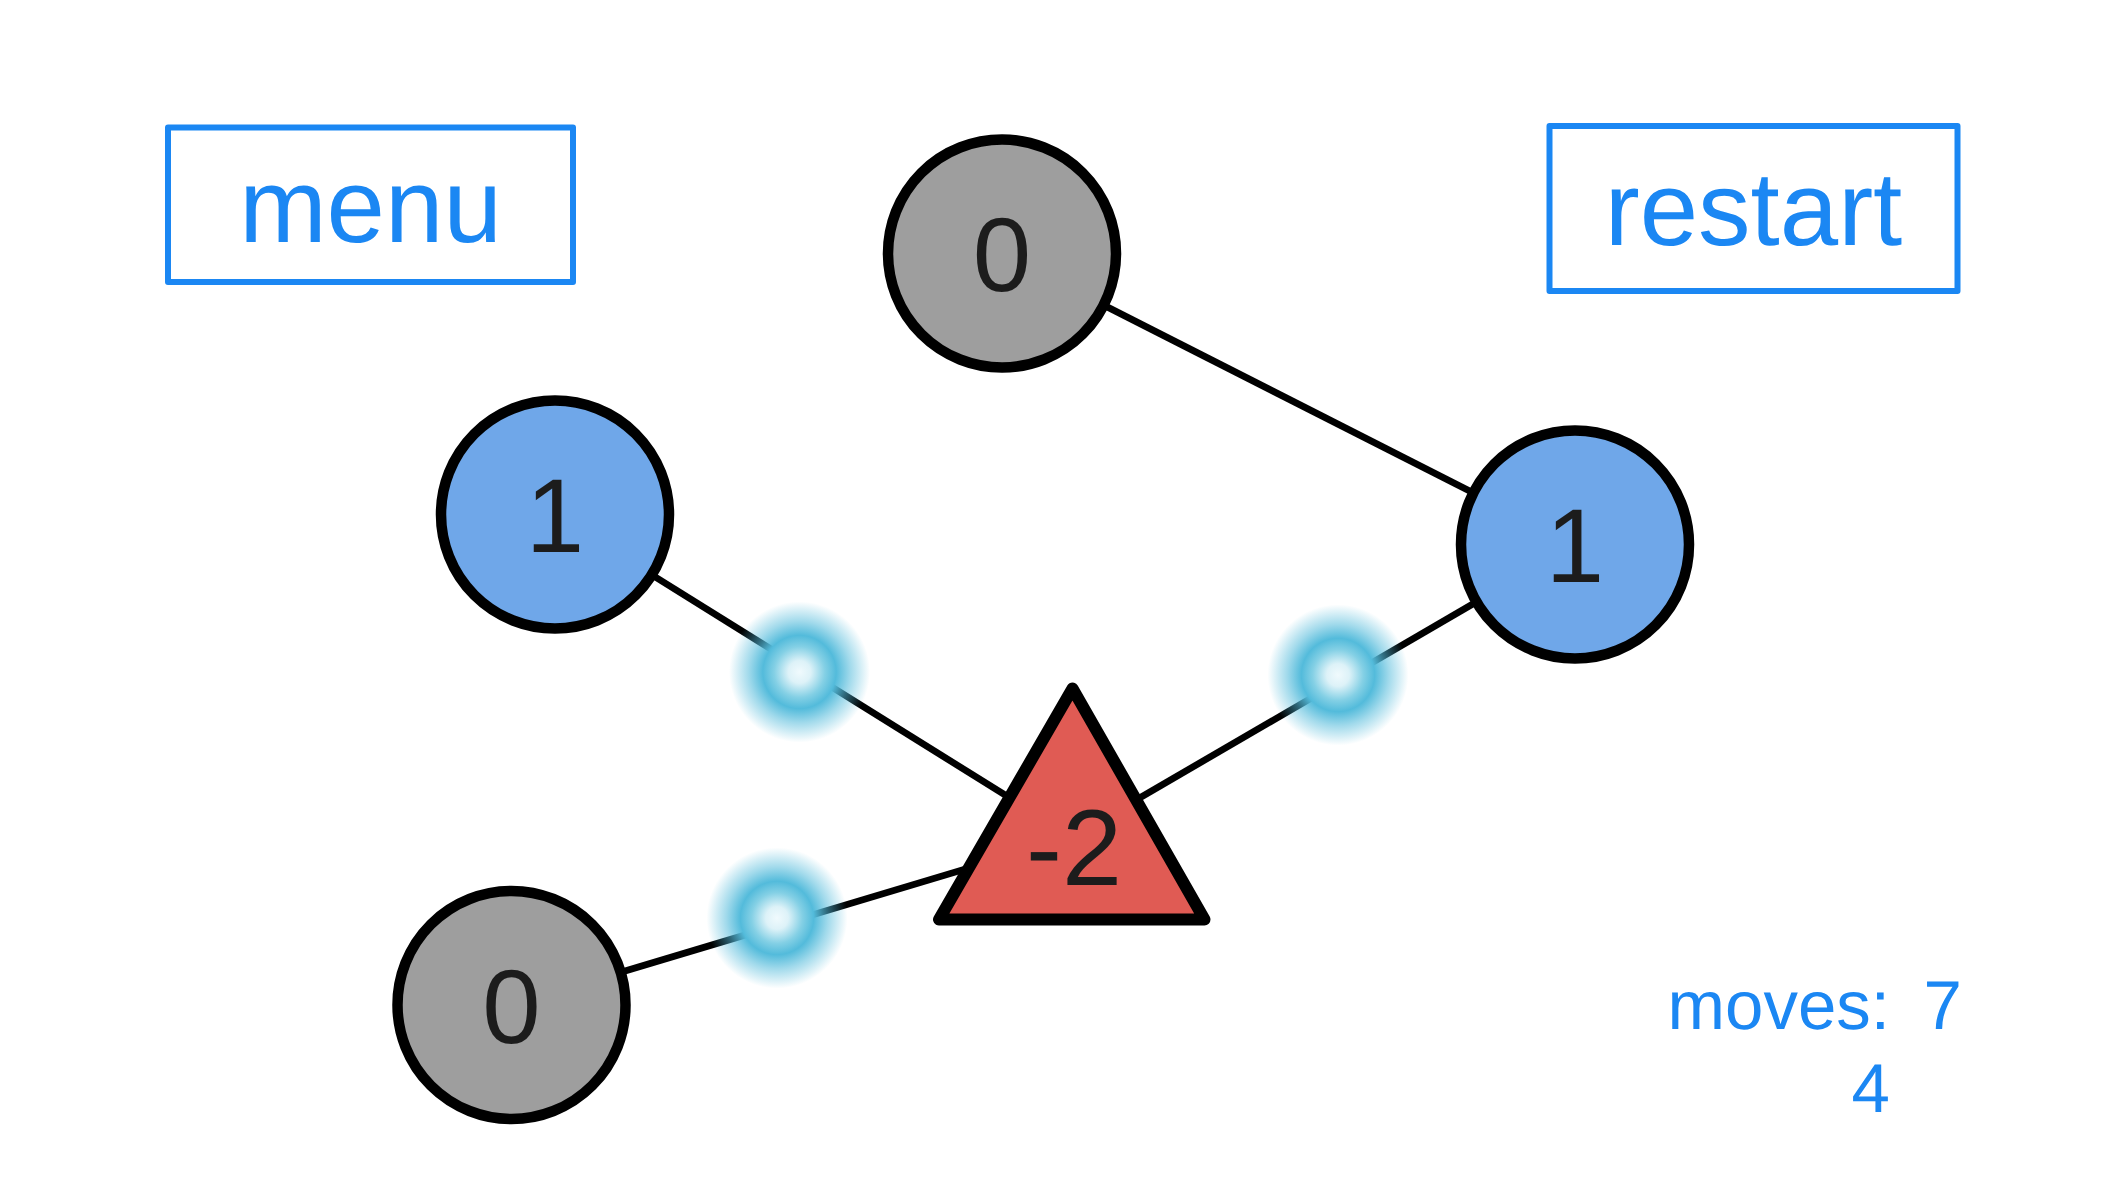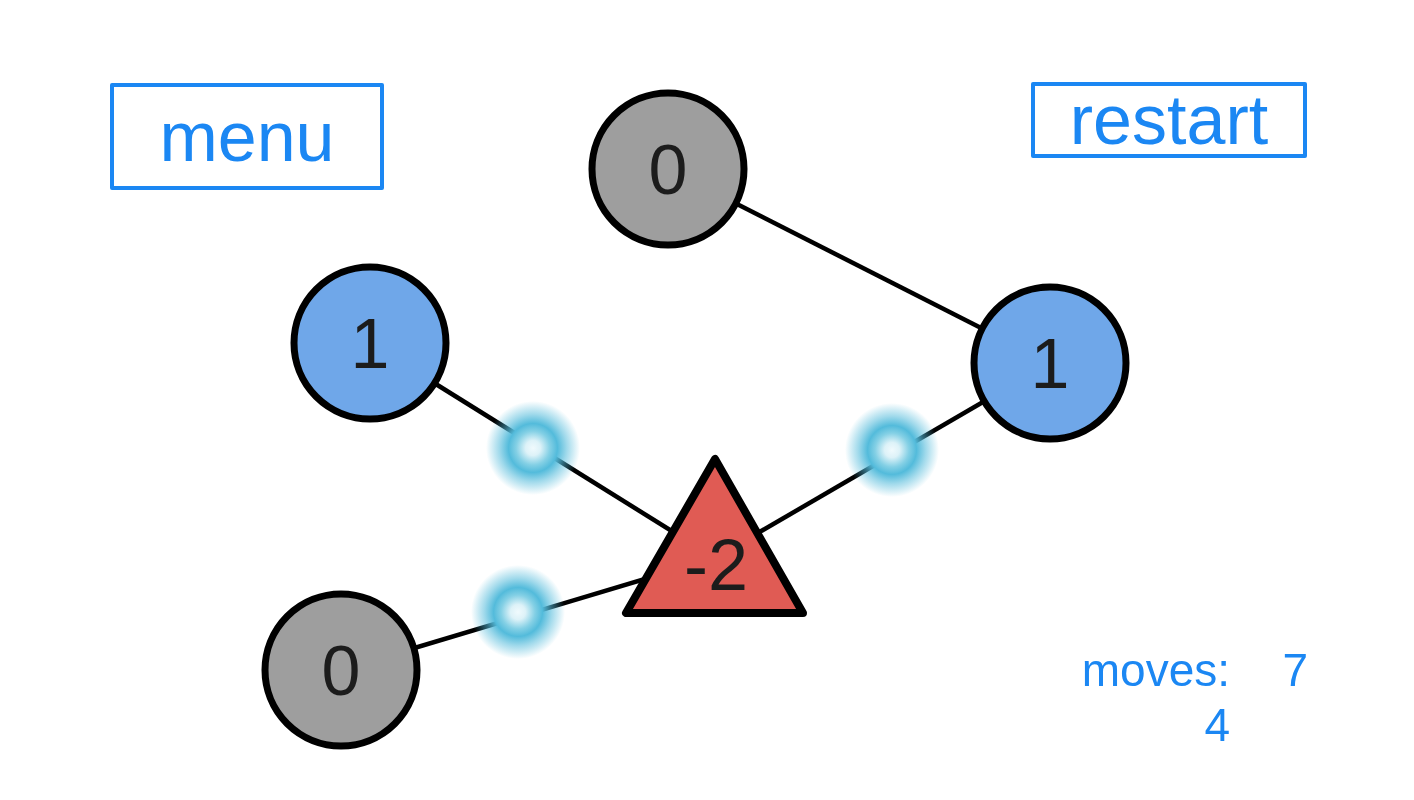--- a/index.html
+++ b/index.html
@@ -42,29 +42,29 @@
   .btn-menu {
     left: 110px;
     top: 83px;
     width: 274px;
     height: 107px;
   }
   .btn-restart {
     left: 1031px;
     top: 82px;
     width: 276px;
-    height: 76px;
+    height: 114px;
   }
   .stats {
     position: absolute;
     top: 643px;
     right: 106px;
     display: grid;
     grid-template-columns: auto 36px;
-    column-gap: 42px;
+    column-gap: 12px;
     color: #1b87f3;
     font-size: 46px;
     line-height: 55px;
     font-weight: 300;
   }
   .stats span {
     text-align: right;
     white-space: nowrap;
   }
   .node-value {

